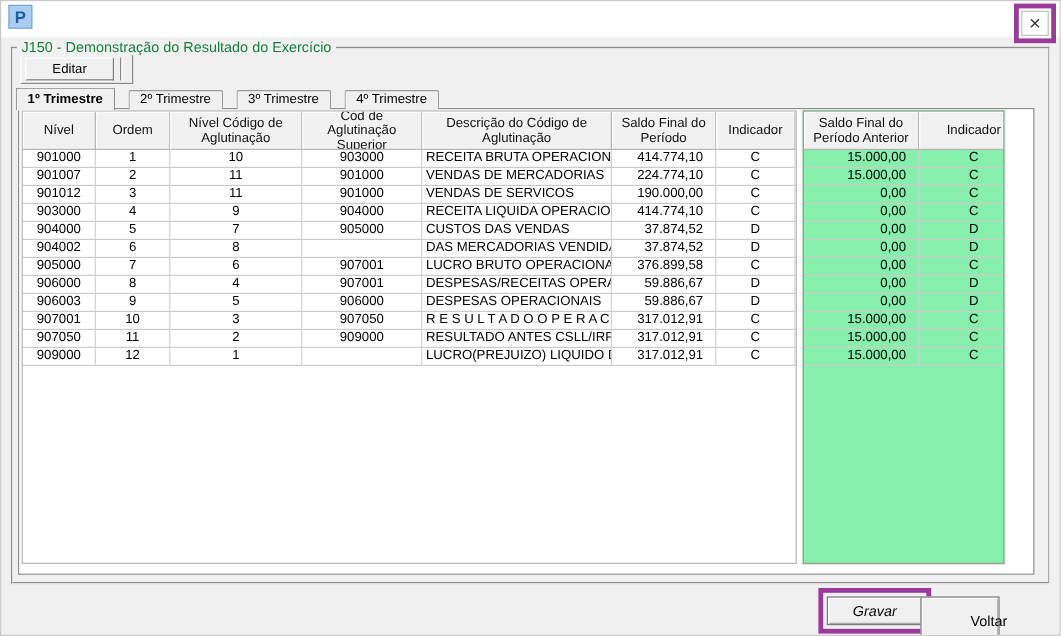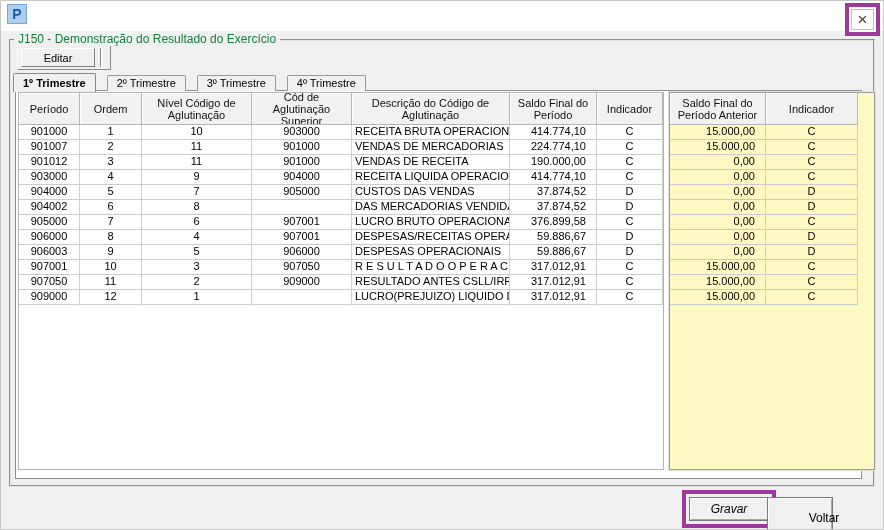--- a/index.html
+++ b/index.html
@@ -22,21 +22,21 @@
   .toolbar-sep { position:absolute; left:82px; top:2px; bottom:2px; width:2px; border-left:1px solid #8a8a8a; border-right:1px solid #ffffff; }
 
   
   .tabstrip { position:absolute; left:12px; top:71px; height:19px; display:flex; align-items:flex-end; z-index:3; }
   .tab { height:16px; line-height:15px; padding:0 9px; font-size:11px; color:#000; background:#f0f0f0; border:1px solid #9b9b9b; border-bottom:none; border-radius:2px 2px 0 0; margin-right:11px; white-space:nowrap; }
   .tab.active { height:19px; line-height:18px; font-weight:bold; margin-bottom:-1px; border-color:#8a8a8a; background:#f0f0f0; }
 
   
   .grid-panel { position:absolute; left:14px; top:89px; width:847px; height:389px; background:#ffffff; border:1px solid #8f8f8f; z-index:1; }
   .main-grid { position:absolute; left:2px; top:1px; width:646px; bottom:8px; border:1px solid #b4b4b4; background:#ffffff; overflow:hidden; }
-  .right-grid { position:absolute; left:653px; top:1px; width:206px; bottom:8px; border:1px solid #9a9a9a; box-shadow:0 0 0 1px #e3e3e3; background:#fef9c3; overflow:hidden; }
+  .right-grid { position:absolute; left:653px; top:1px; width:168px; bottom:8px; border:1px solid #9a9a9a; box-shadow:0 0 0 1px #e3e3e3; background:#86efac; overflow:hidden; }
 
   .header-row { display:grid; height:32px; }
   .cols-main { grid-template-columns:61px 62px 110px 100px 158px 87px 66px; }
   .cols-right { grid-template-columns:96px 92px; }
   .header-cell { background:#f1f1f1; border-right:1px solid #b6b6b6; border-bottom:1px solid #b6b6b6; box-shadow:inset 1px 1px 0 #ffffff; display:flex; align-items:center; justify-content:center; text-align:center; font-size:11px; line-height:12px; padding:0 2px; color:#111; overflow:hidden; }
   .row { display:grid; height:15px; }
   .cell { border-right:1px solid #d0d0d0; border-bottom:1px solid #cbcbcb; font-size:11px; line-height:13px; padding:0 3px; white-space:nowrap; overflow:hidden; color:#000; }
   .cell.a-center { text-align:center; }
   .cell.a-left { text-align:left; }
   .cell.a-right { text-align:right; padding-right:10px; }
@@ -70,21 +70,21 @@
   <div class="tabstrip">
       <div class="tab active">1º Trimestre</div>
       <div class="tab">2º Trimestre</div>
       <div class="tab">3º Trimestre</div>
       <div class="tab">4º Trimestre</div>
     </div>
 
   <div class="grid-panel">
     <div class="main-grid">
       <div class="header-row cols-main">
-          <div class="header-cell">Período</div>
+          <div class="header-cell">Nível</div>
           <div class="header-cell">Ordem</div>
           <div class="header-cell">Nível Código de Aglutinação</div>
           <div class="header-cell">Cód de Aglutinação Superior</div>
           <div class="header-cell">Descrição do Código de Aglutinação</div>
           <div class="header-cell">Saldo Final do Período</div>
           <div class="header-cell">Indicador</div>
         </div>
       <div>
           <div class="row cols-main">
             <div class="cell a-center">901000</div>
@@ -102,21 +102,21 @@
             <div class="cell a-center">901000</div>
             <div class="cell a-left">VENDAS DE MERCADORIAS</div>
             <div class="cell a-right">224.774,10</div>
             <div class="cell a-center">C</div>
           </div>
           <div class="row cols-main">
             <div class="cell a-center">901012</div>
             <div class="cell a-center">3</div>
             <div class="cell a-center">11</div>
             <div class="cell a-center">901000</div>
-            <div class="cell a-left">VENDAS DE RECEITA</div>
+            <div class="cell a-left">VENDAS DE SERVICOS</div>
             <div class="cell a-right">190.000,00</div>
             <div class="cell a-center">C</div>
           </div>
           <div class="row cols-main">
             <div class="cell a-center">903000</div>
             <div class="cell a-center">4</div>
             <div class="cell a-center">9</div>
             <div class="cell a-center">904000</div>
             <div class="cell a-left">RECEITA LIQUIDA OPERACIONA</div>
             <div class="cell a-right">414.774,10</div>

